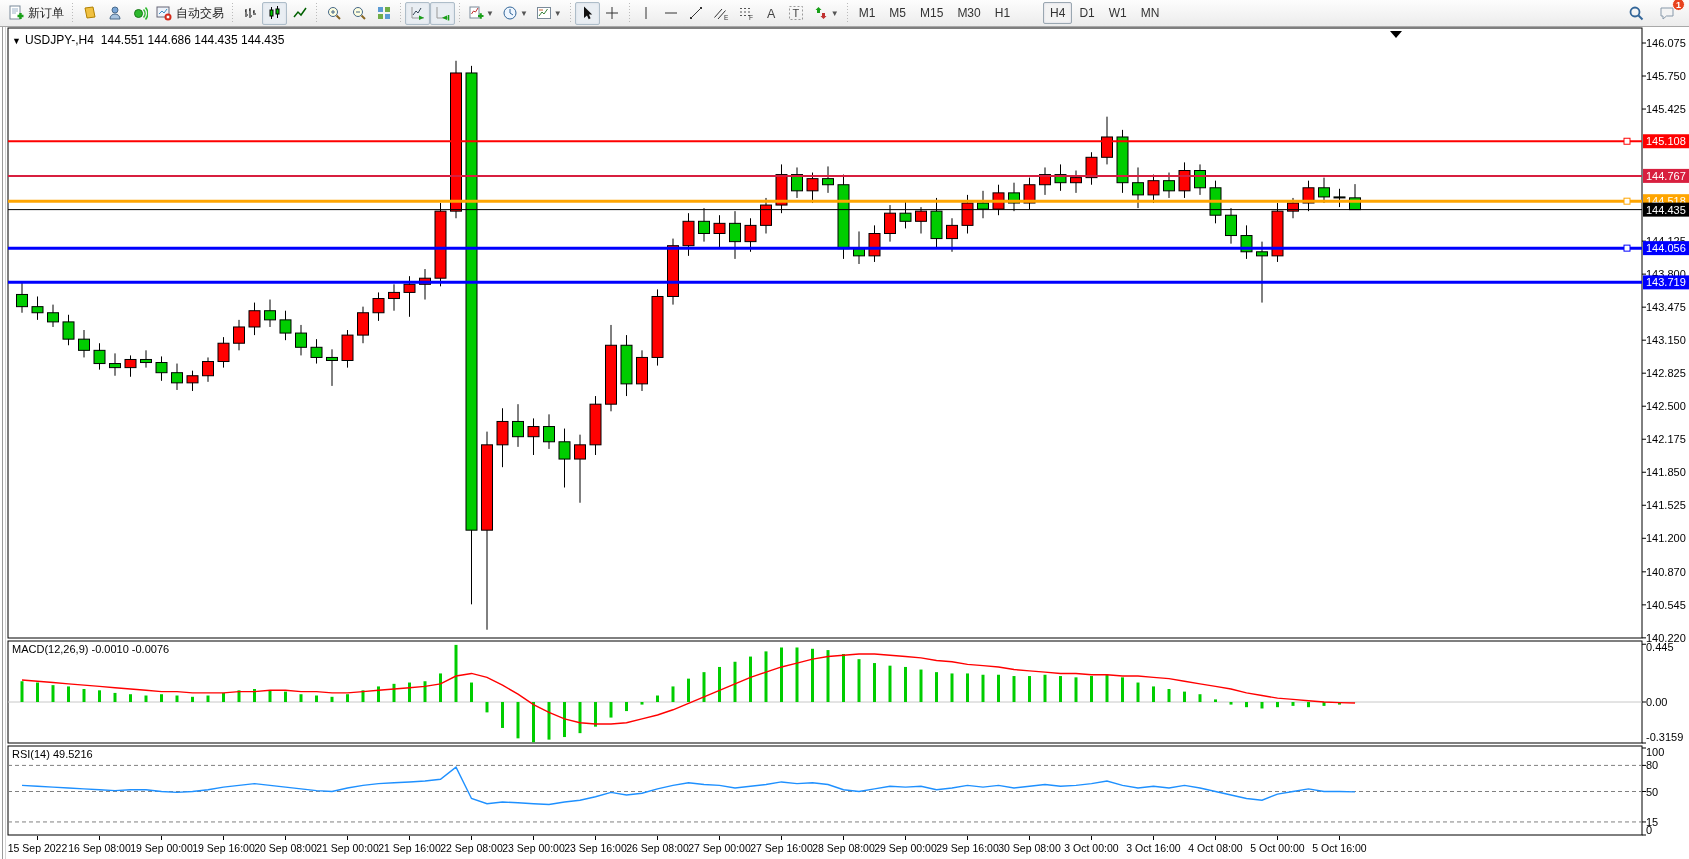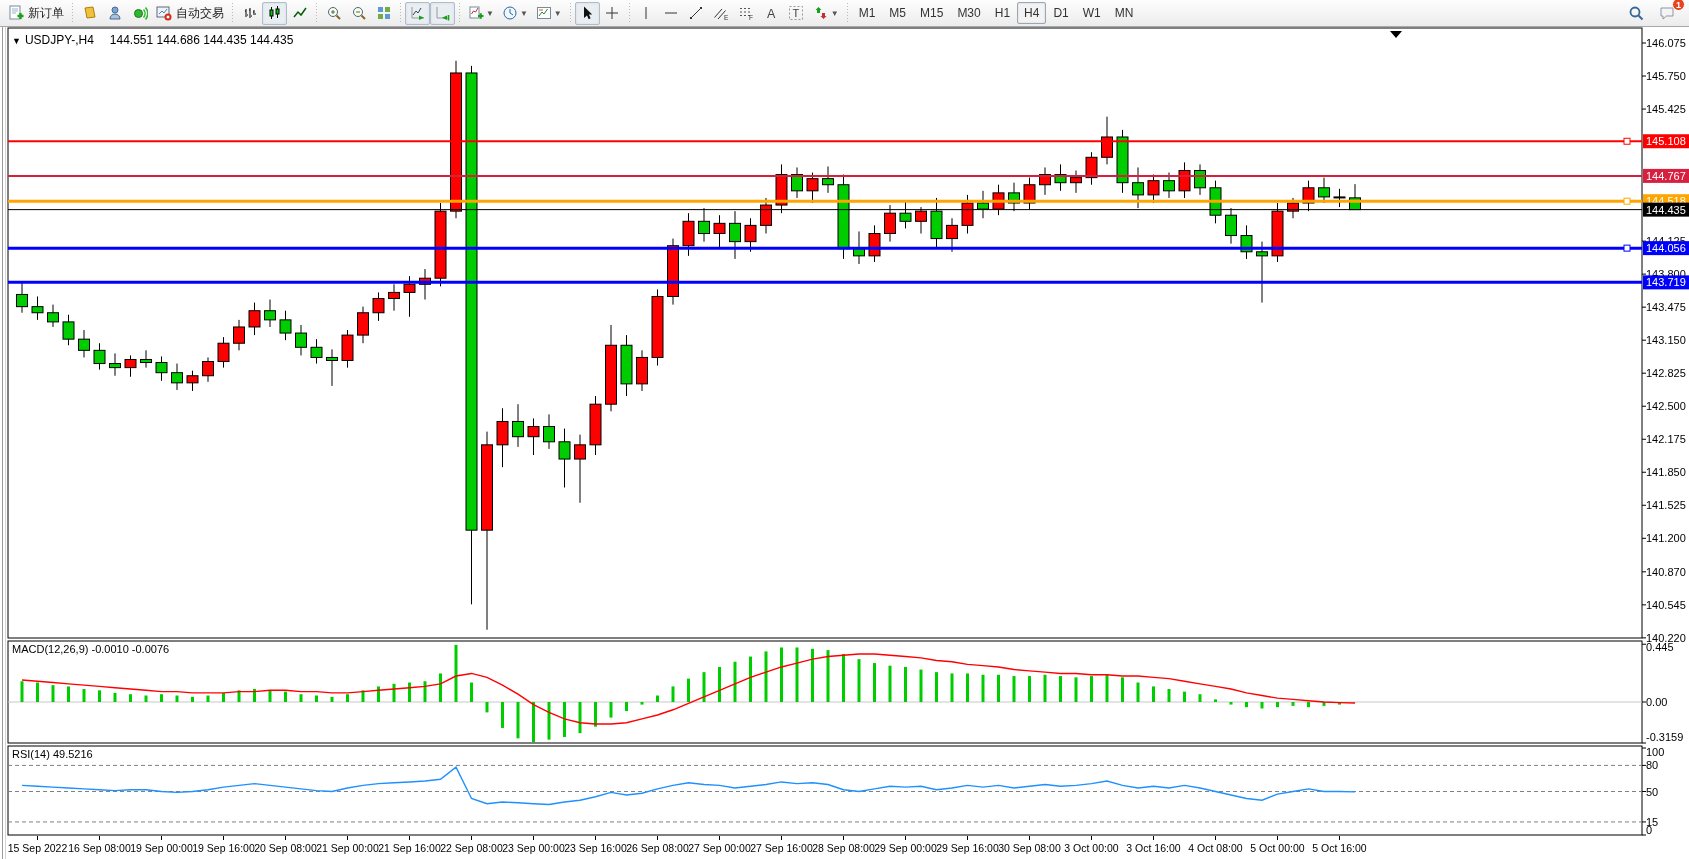--- a/index.html
+++ b/index.html
@@ -11,31 +11,31 @@
     display:flex; align-items:center; padding:0 4px; }
   .tbtn { height:23px; min-width:25px; display:flex; align-items:center; justify-content:center;
     border:1px solid transparent; border-radius:2px; padding:0 3px; cursor:default; }
   .tbtn.active { background:#e9eef3; border-color:#aebdc9; box-shadow:inset 0 0 2px #cdd8e0; }
   .tbtn .lbl { font-size:12px; color:#222; margin-left:4px; white-space:nowrap; }
   .tbtn svg { display:block; }
   .caret { font-size:8px; color:#555; margin-left:2px; }
   .sep { width:3px; height:20px; margin:0 4px;
     background:repeating-linear-gradient(#bbb 0 1px, transparent 1px 3px); width:1px; }
   .tf { font-size:12px; color:#333; padding:3px 6px; border:1px solid transparent; border-radius:2px; }
-  .tf.active { background:#f3f3f3; border-color:#9aa7b1; box-shadow:inset 0 0 2px #ccd; }
+  .tf.active { background:#f3f3f3; border-color:#9aa7b1; box-shadow:inset 0 0 2px #ccd;margin-left:26px; }
   #tb-right { margin-left:auto; display:flex; align-items:center; gap:6px; padding-right:6px; }
   .badge-wrap { position:relative; }
   .badge { position:absolute; top:-5px; right:-7px; background:#e8431f; color:#fff;
     border-radius:50%; width:13px; height:13px; font-size:9px; line-height:13px;
     text-align:center; font-weight:bold; border:1px solid #fff; }
   
   #chart-wrap { position:absolute; top:27px; left:0; width:1689px; height:832px; background:#fff; }
   #chart-title { position:absolute; left:12px; top:6px; font-size:12px; color:#000; z-index:5; }
   #chart-title .tri { font-size:9px; margin-right:4px; }
-  #chart-title .ohlc { margin-left:16px; }
+  #chart-title .ohlc { margin-left:7px; }
   svg text { font-family:"Liberation Sans","DejaVu Sans",sans-serif; }
 </style>
 </head>
 <body>
 
 <div id="toolbar">
     <div class="tbtn">
       <svg width="16" height="16" viewBox="0 0 16 16">
         <rect x="2" y="1" width="10" height="13" fill="#fff" stroke="#7a8a99"></rect>
         <path d="M4 4h6M4 6h6M4 8h4" stroke="#9db3c8" fill="none"></path>

